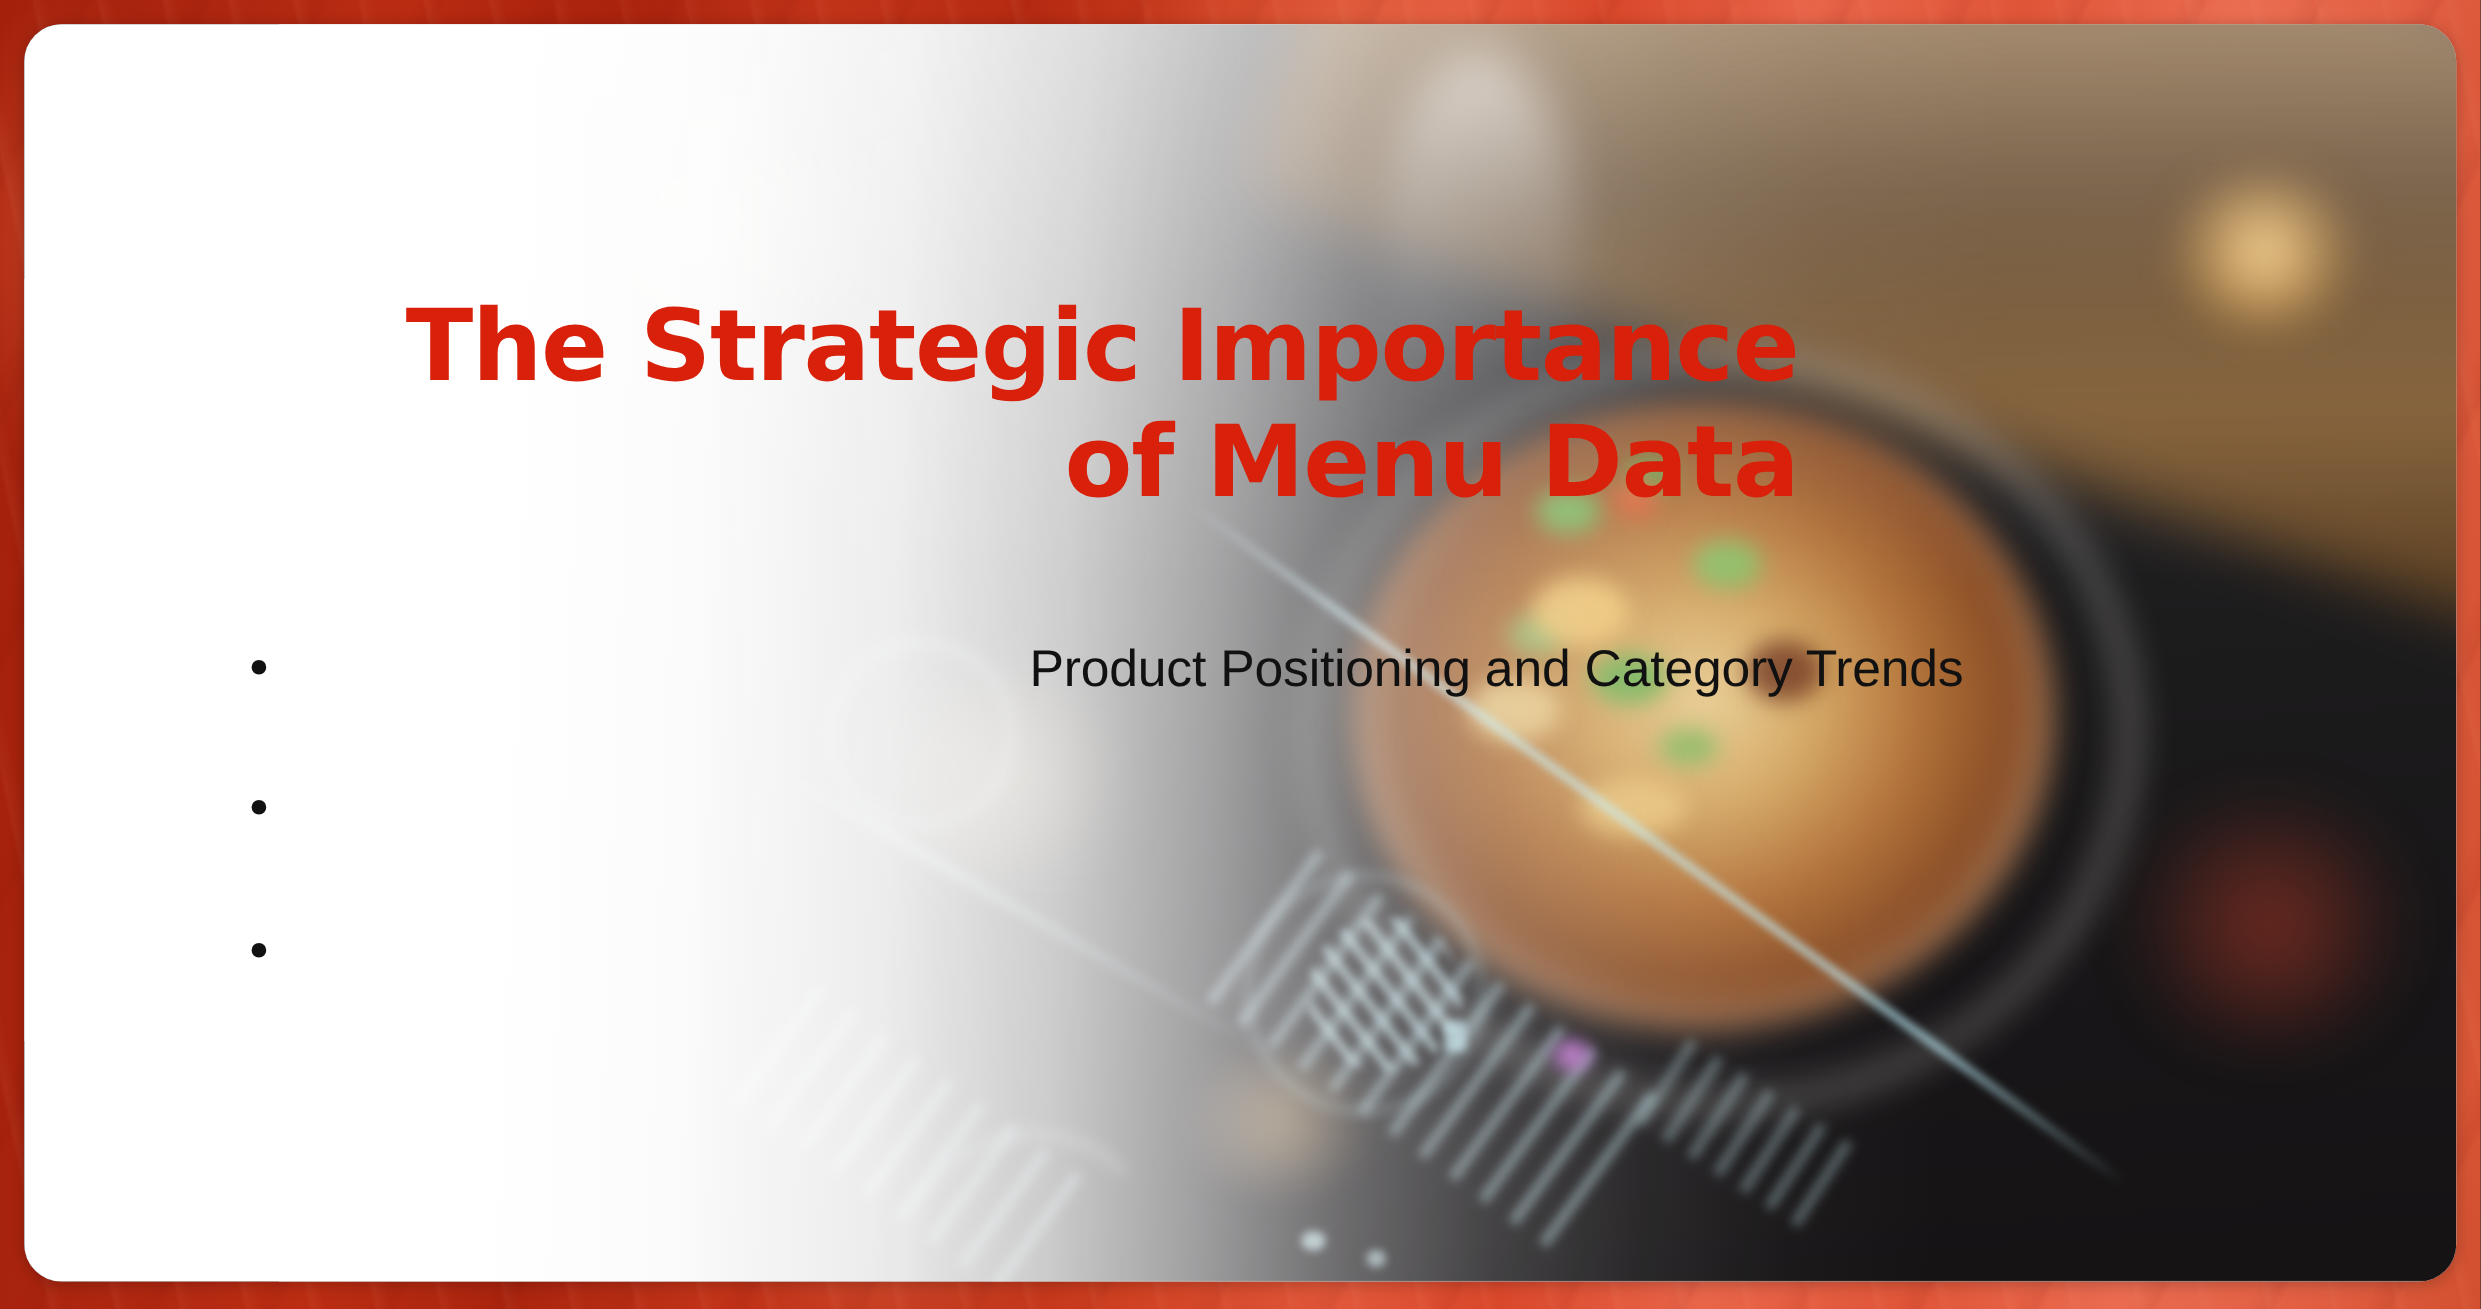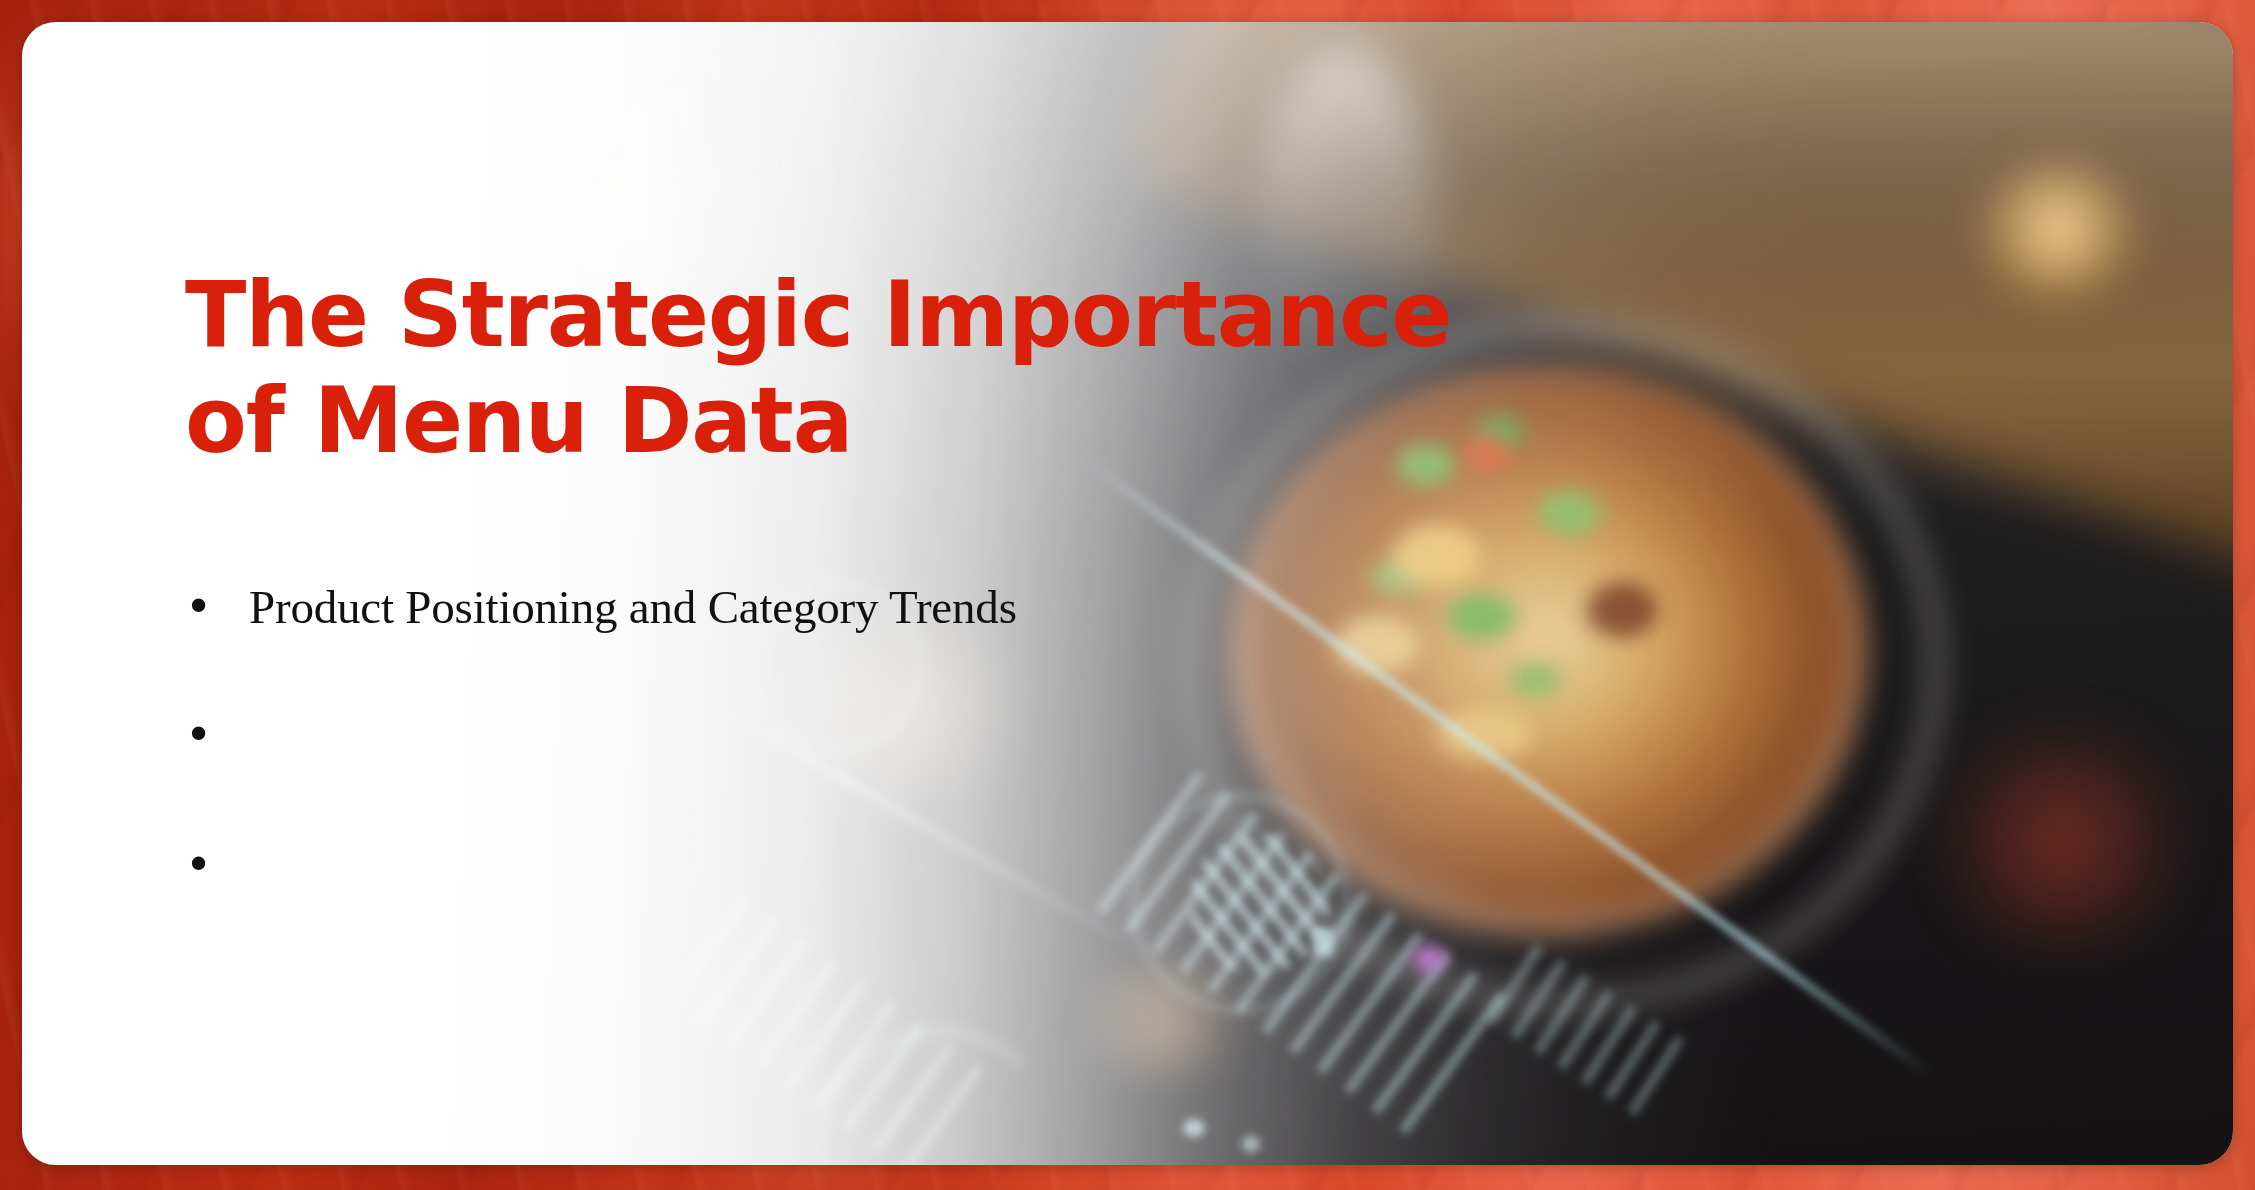--- a/index.html
+++ b/index.html
@@ -14,20 +14,21 @@
     overflow: hidden;
     font-family: "Liberation Sans", sans-serif;
   }
 
   
   #slide {
     position: relative;
     width: 2255px;
     height: 1190px;
     overflow: hidden;
+    text-align: right;
   }
 
   
   .backdrop {
     position: absolute;
     inset: 0;
     background:
       linear-gradient(100deg,
         #a4210c 0%,
         #a8240e 6%,
@@ -393,21 +394,21 @@
     flex: 0 0 auto;
     width: 64px;
     color: #111111;
     font-family: "DejaVu Sans", "Liberation Sans", sans-serif;
     font-size: 46px;
     line-height: 1;
   }
   .bullet-text {
     flex: 1 1 auto;
     color: #111111;
-    font-family: Liberation Serif, serif;
+    font-family: Liberation Sans, sans-serif;
     font-weight: 400;
     font-size: 47px;
     line-height: 1.1;
     letter-spacing: -0.2px;
     white-space: nowrap;
   }
 </style>
 </head>
 <body>
 

